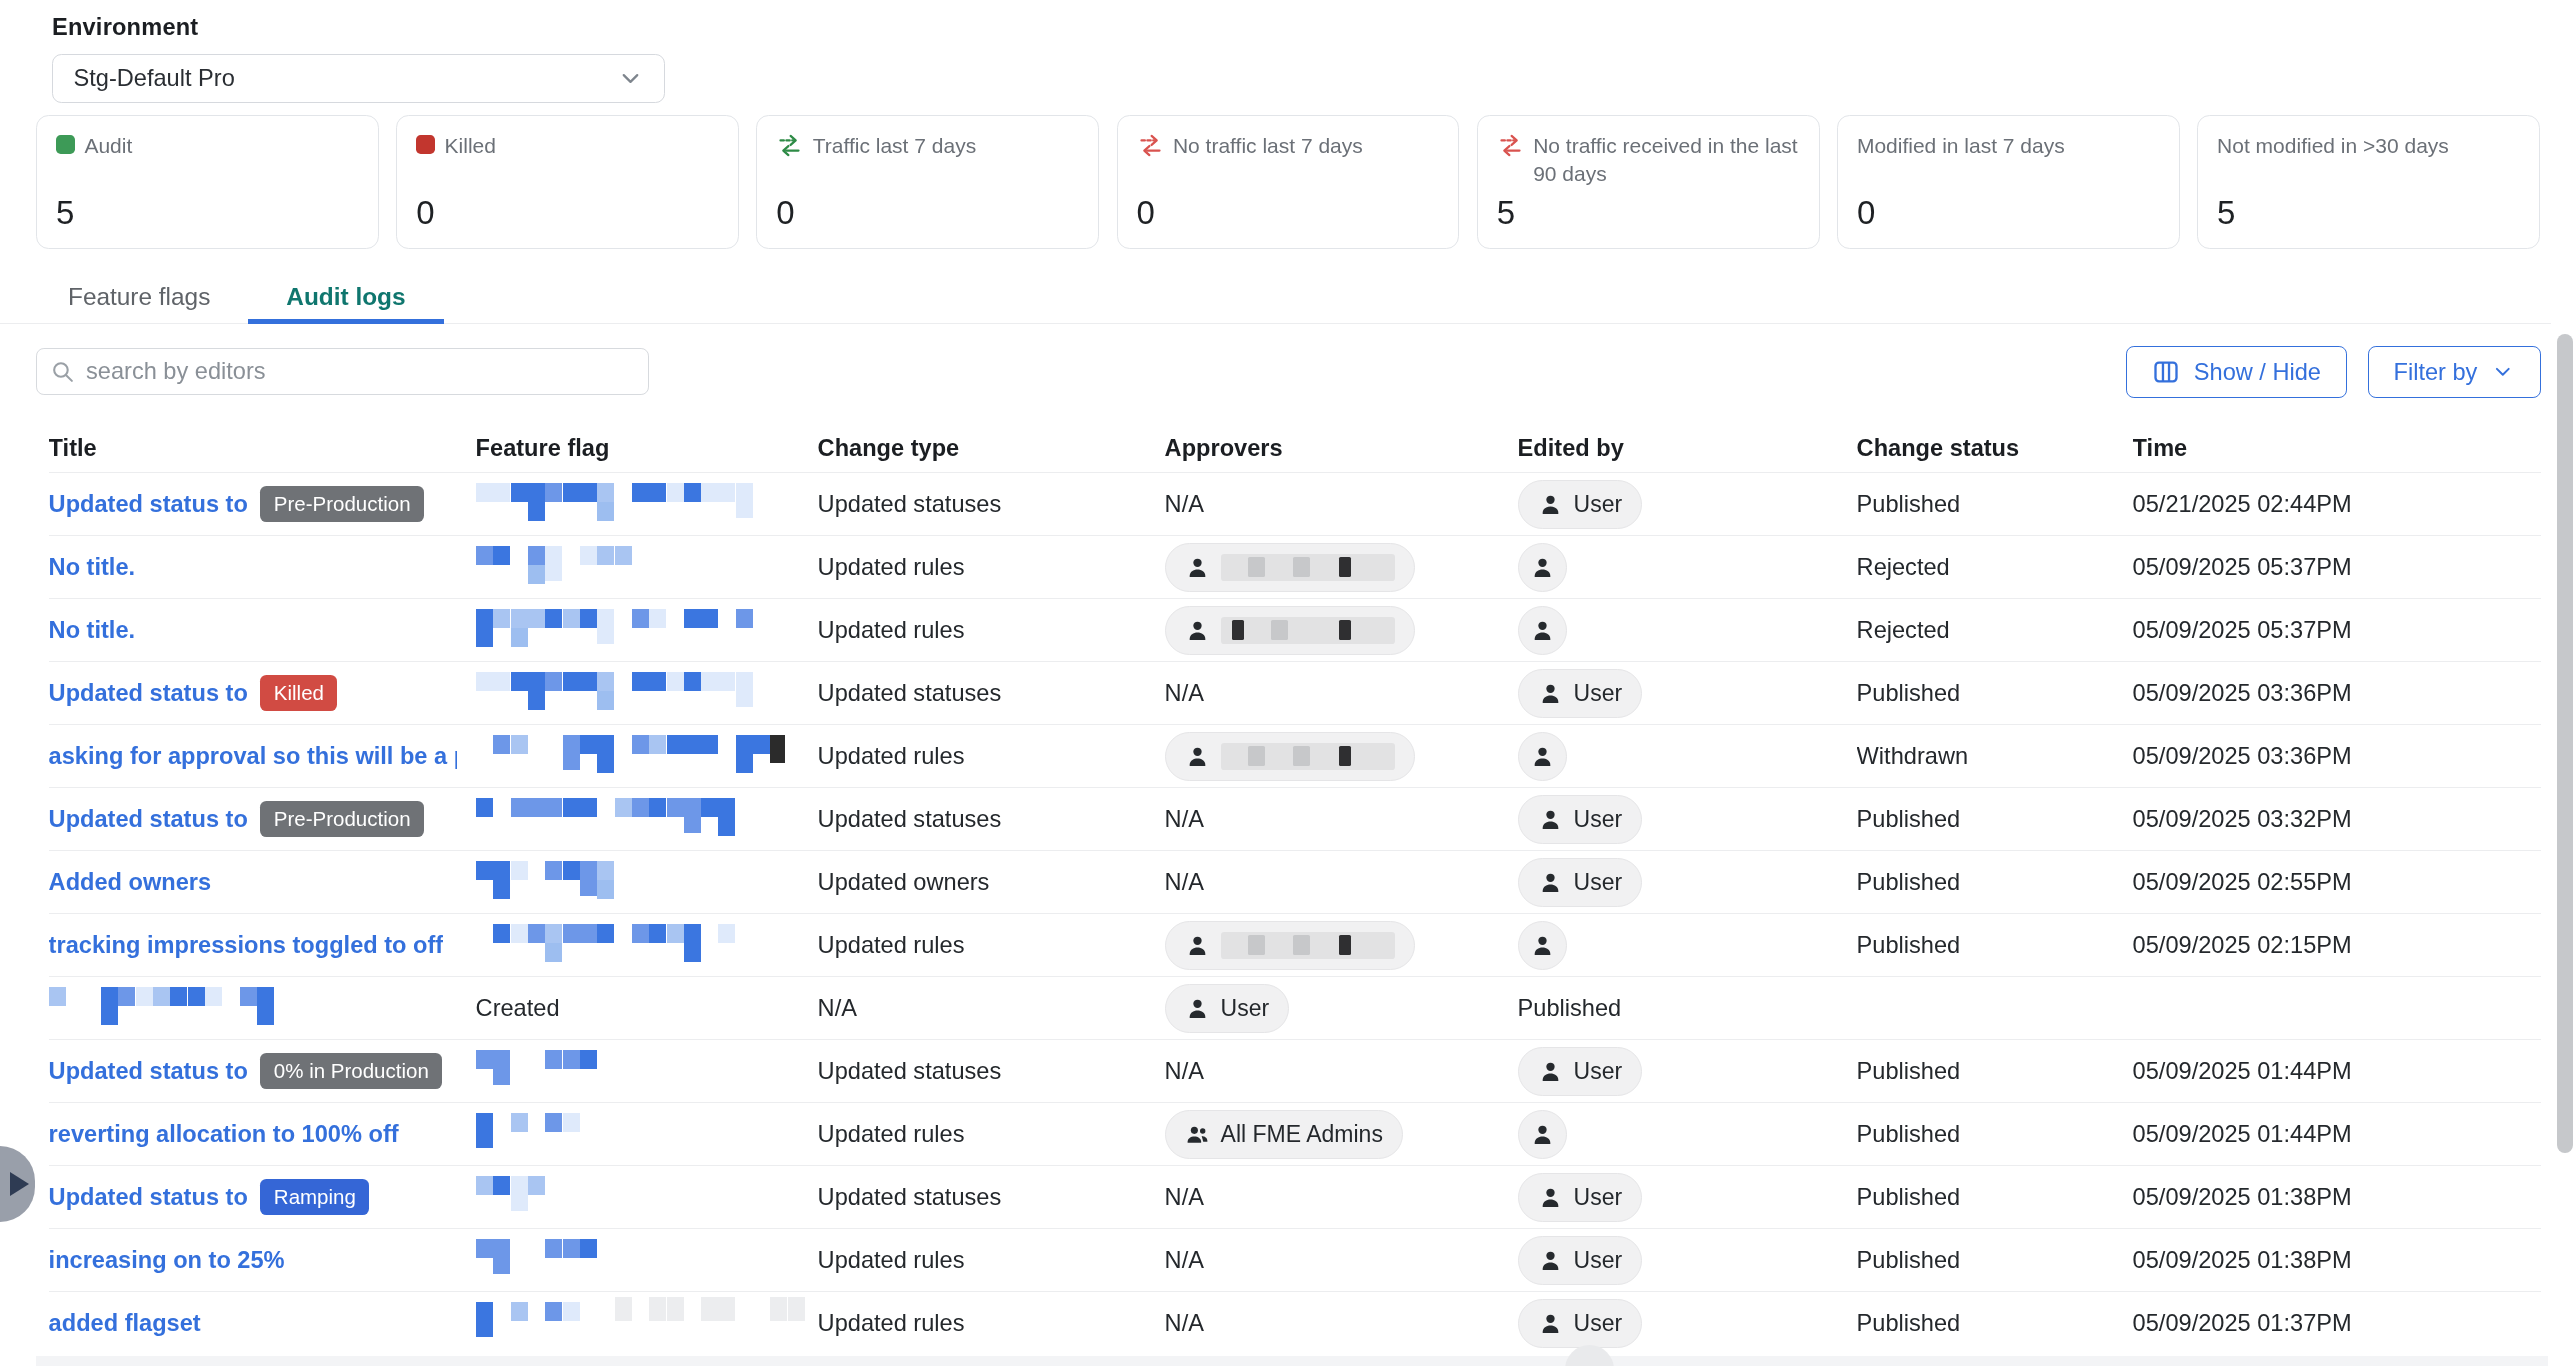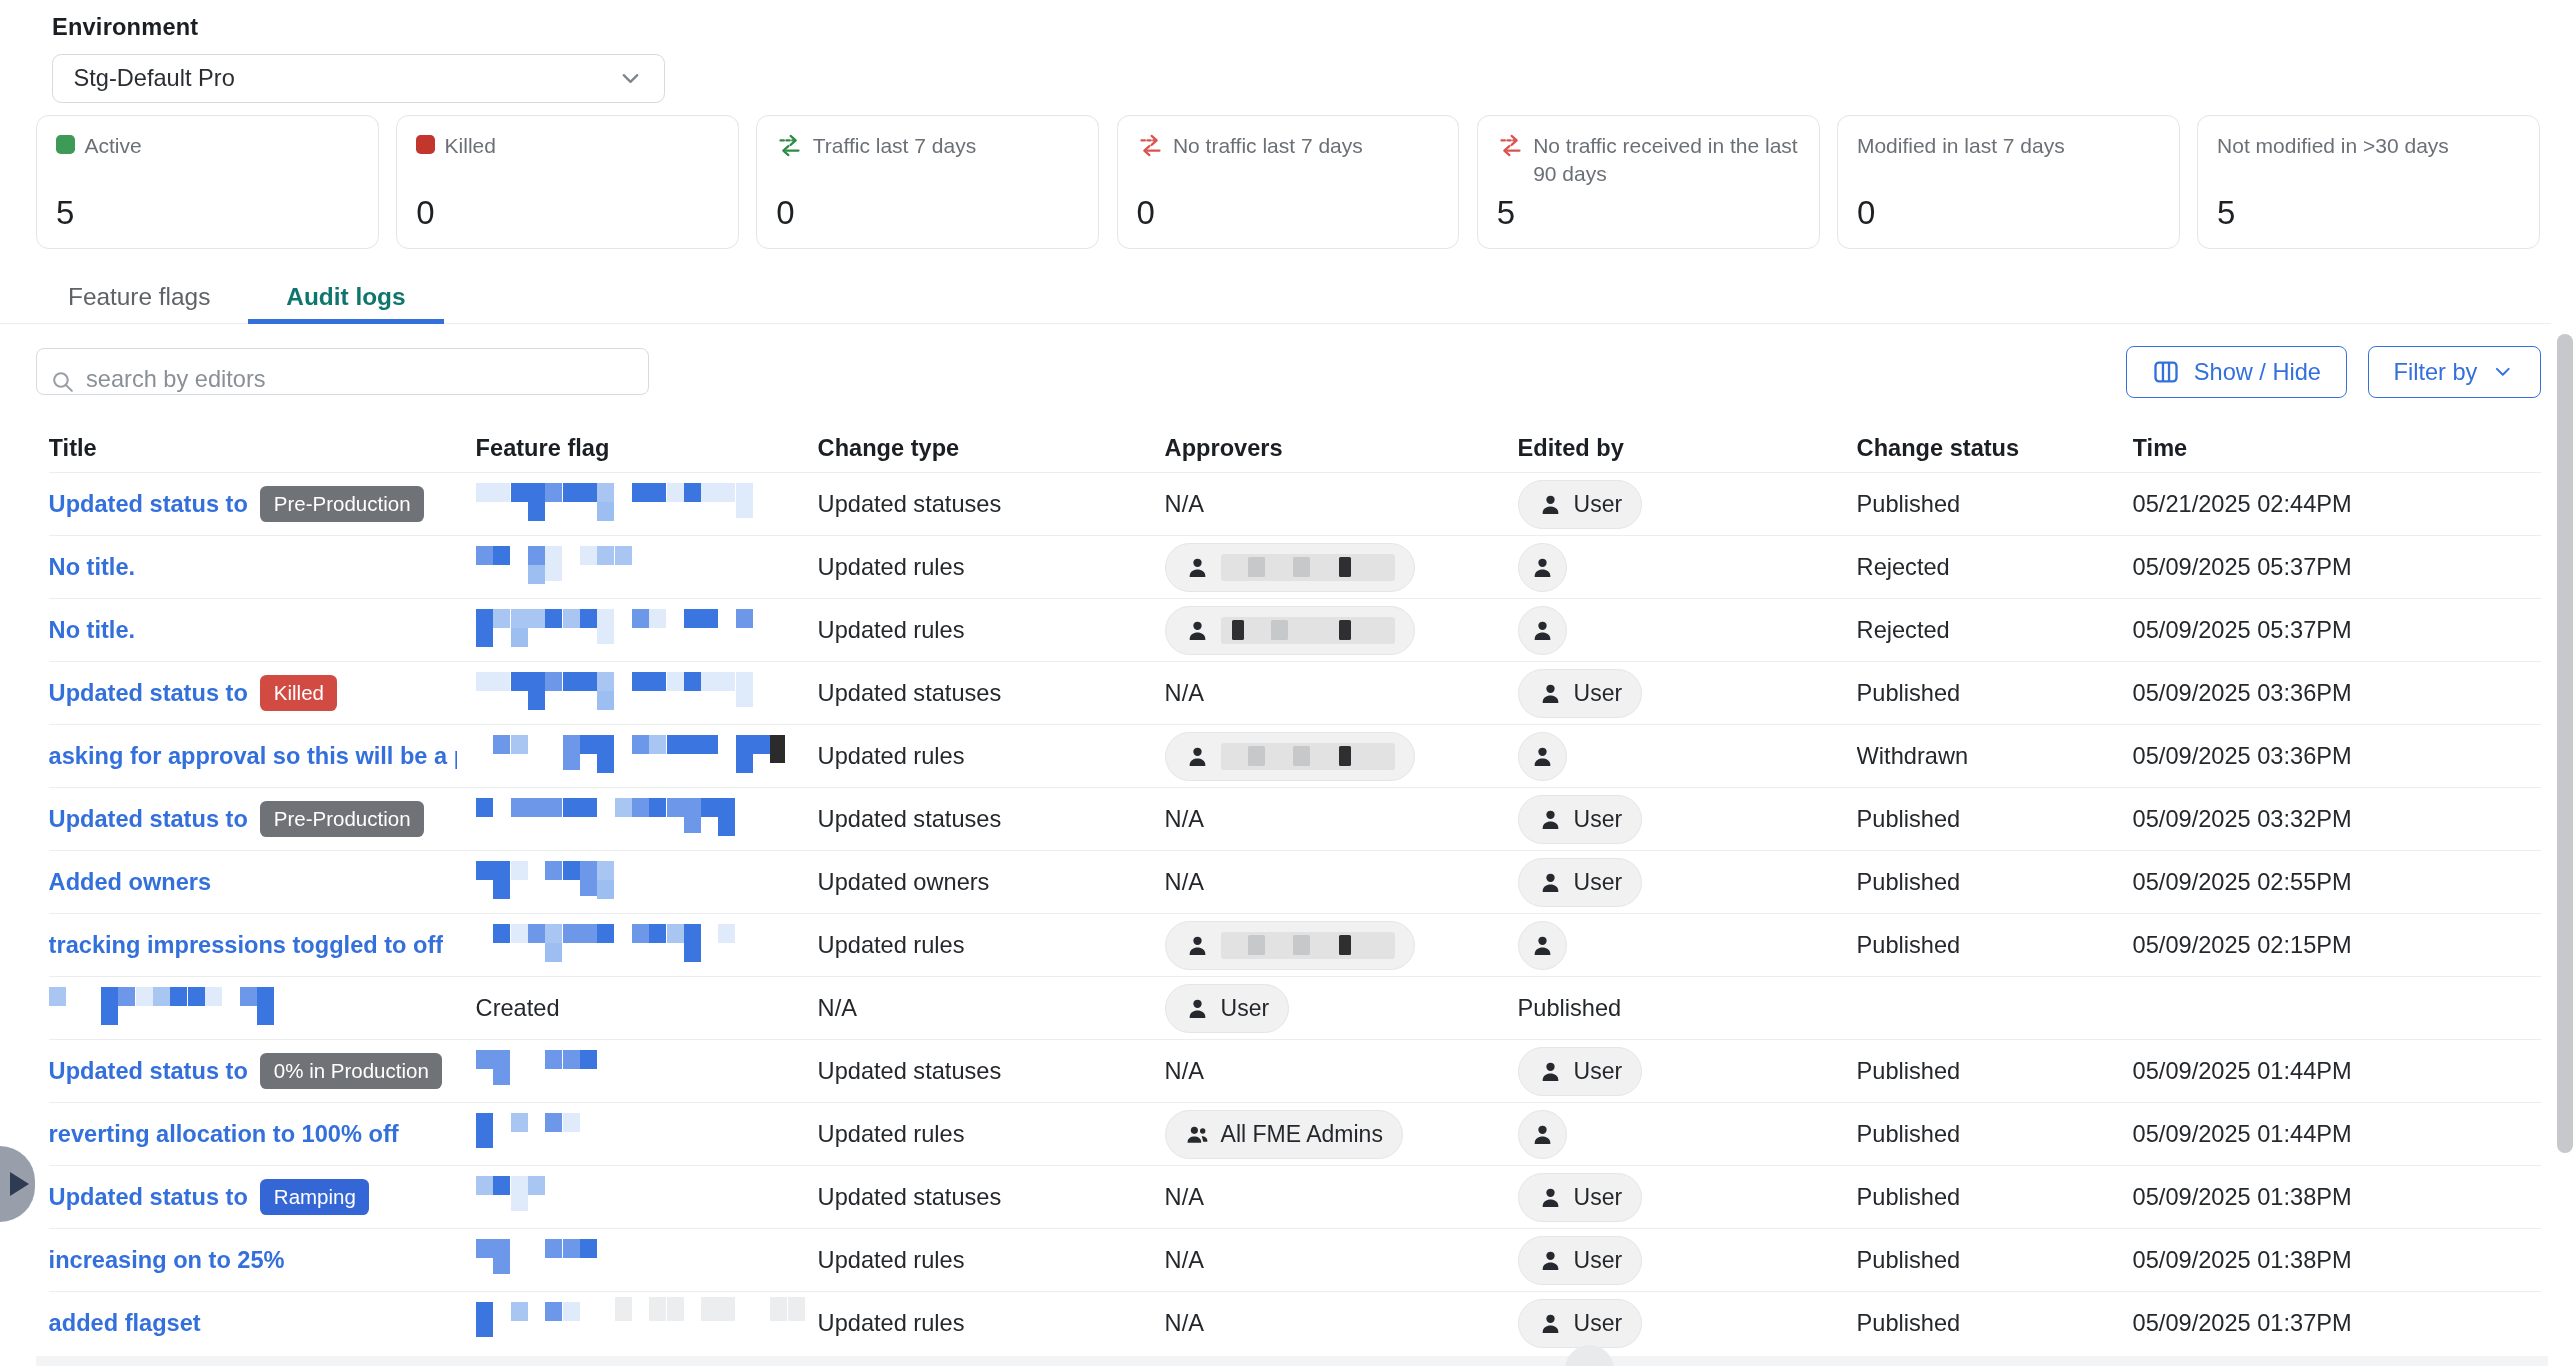--- a/index.html
+++ b/index.html
@@ -32,21 +32,21 @@
   .card-value{margin-top:auto;font-size:33px;color:#1E2124}
 
   
   .tabs{position:absolute;left:0;right:25px;top:272px;border-bottom:1.6px solid var(--line);padding-left:30px;height:52px;display:flex}
   .tab{position:relative;display:inline-flex;align-items:center;height:50px;padding:0 38px;font-size:24.4px;color:#5F6368;cursor:pointer;white-space:nowrap}
   .tab.active{color:#0f766e;font-weight:700}
   .tab.active::after{content:"";position:absolute;left:0;right:0;bottom:-1.6px;height:4.7px;background:var(--accent)}
 
   
   .toolbar{position:absolute;left:36px;top:346px;width:2505px;height:52px}
-  .search-box{position:absolute;left:0;top:1.6px;width:613px;height:47px;border:1.6px solid #D7DADE;border-radius:7.9px;display:flex;align-items:flex-end;padding:0 12.6px;background:#fff}
+  .search-box{position:absolute;left:0;top:1.6px;width:613px;height:47px;border:1.6px solid #D7DADE;border-radius:7.9px;display:flex;align-items:center;padding:0 12.6px;background:#fff}
   .search-box .sicon{width:25px;height:25px;color:#9AA0A6;flex:0 0 auto}
   .search-box input{border:none;outline:none;flex:1;margin-left:9.4px;font-size:23.6px;color:#2A2E33;font-family:inherit;background:transparent}
   .search-box input::placeholder{color:#8A9097}
   .tb-buttons{position:absolute;right:0;top:0;display:flex;gap:20.5px}
   .btn{height:52px;display:inline-flex;align-items:center;gap:14px;padding:0 25px;border:1.6px solid var(--accent);
     border-radius:7.9px;background:#fff;color:var(--accent);font-size:23.6px;font-weight:500;cursor:pointer;font-family:inherit}
   .btn .bicon{width:28px;height:28px}
 
   
   .table{position:absolute;left:36px;top:425px;width:2505px;padding-left:12.6px}
@@ -100,21 +100,21 @@
             <path d="M6 9l6 6 6-6"></path>
           </svg>
       </span>
     </div>
   </div>
 
   <div class="cards" id="cards">
       <div class="card">
         <div class="card-label">
           <span class="sq green"></span>
-          <span>Active</span>
+          <span>Audit</span>
         </div>
         <div class="card-value">5</div>
       </div>
       <div class="card">
         <div class="card-label">
           <span class="sq red"></span>
           <span>Killed</span>
         </div>
         <div class="card-value">0</div>
       </div>

